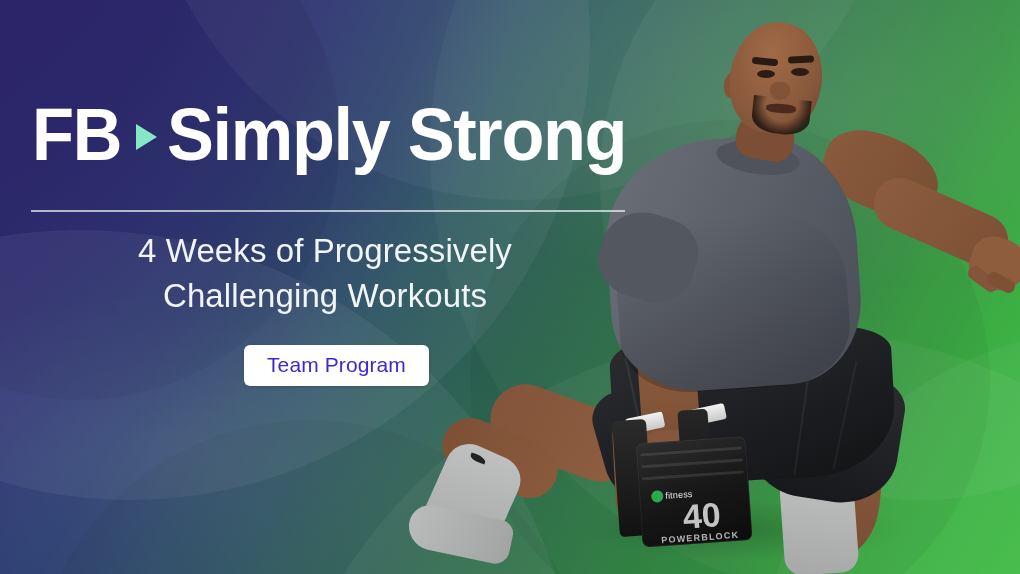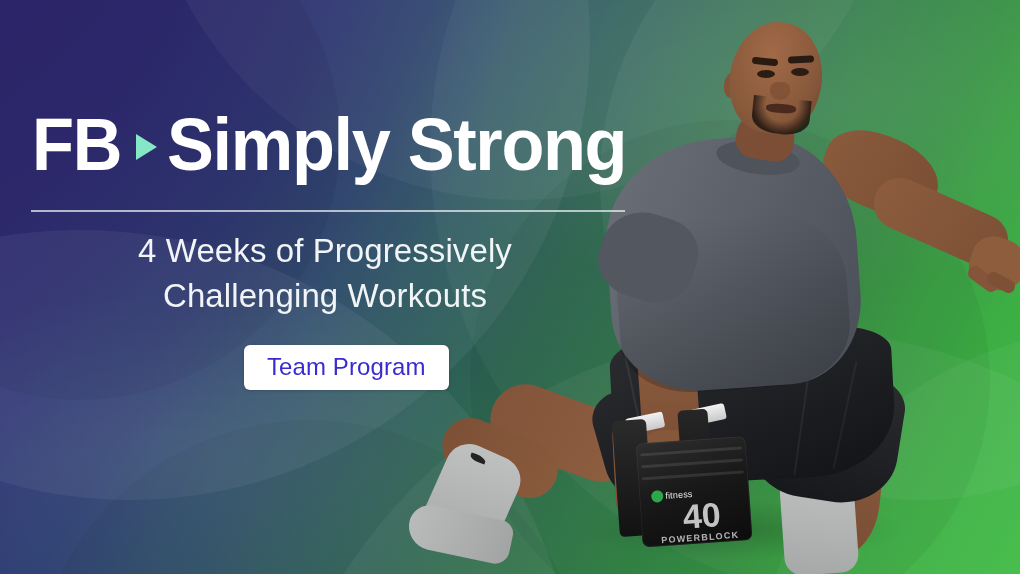--- a/index.html
+++ b/index.html
@@ -77,21 +77,21 @@
     position: absolute;
     left: 0;
     top: 0;
     width: 660px;
     height: 574px;
     z-index: 6;
   }
   .title-row {
     position: absolute;
     left: 32px;
-    top: 108px;
+    top: 98px;
     display: flex;
     align-items: center;
     white-space: nowrap;
   }
   .t-fb {
     color: #ffffff;
     font-size: 74px;
     font-weight: bold;
     letter-spacing: -1.5px;
     line-height: 1;
@@ -140,21 +140,21 @@
     transform: scaleX(0.97);
   }
 
   .badge {
     position: absolute;
     left: 244px;
     top: 345px;
     display: inline-block;
     background: #ffffff;
     color: #3a2bd1;
-    font-size: 24px;
+    font-size: 21px;
     padding: 8px 23px 9px 23px;
     border-radius: 6px;
     letter-spacing: 0.1px;
     box-shadow: 0 1px 3px rgba(0,0,0,0.18);
   }
 
   
   .photo {
     position: absolute;
     left: 430px;

